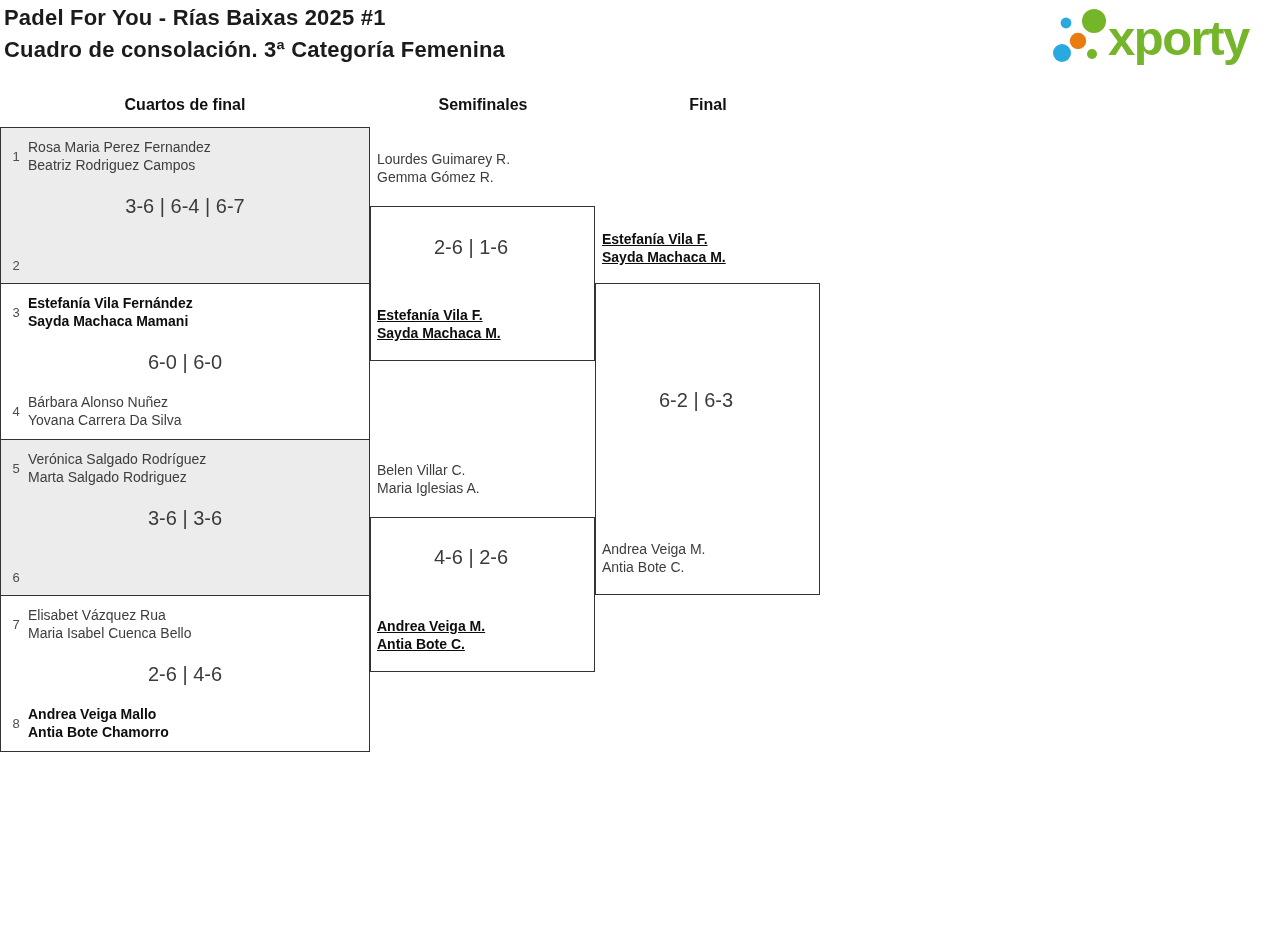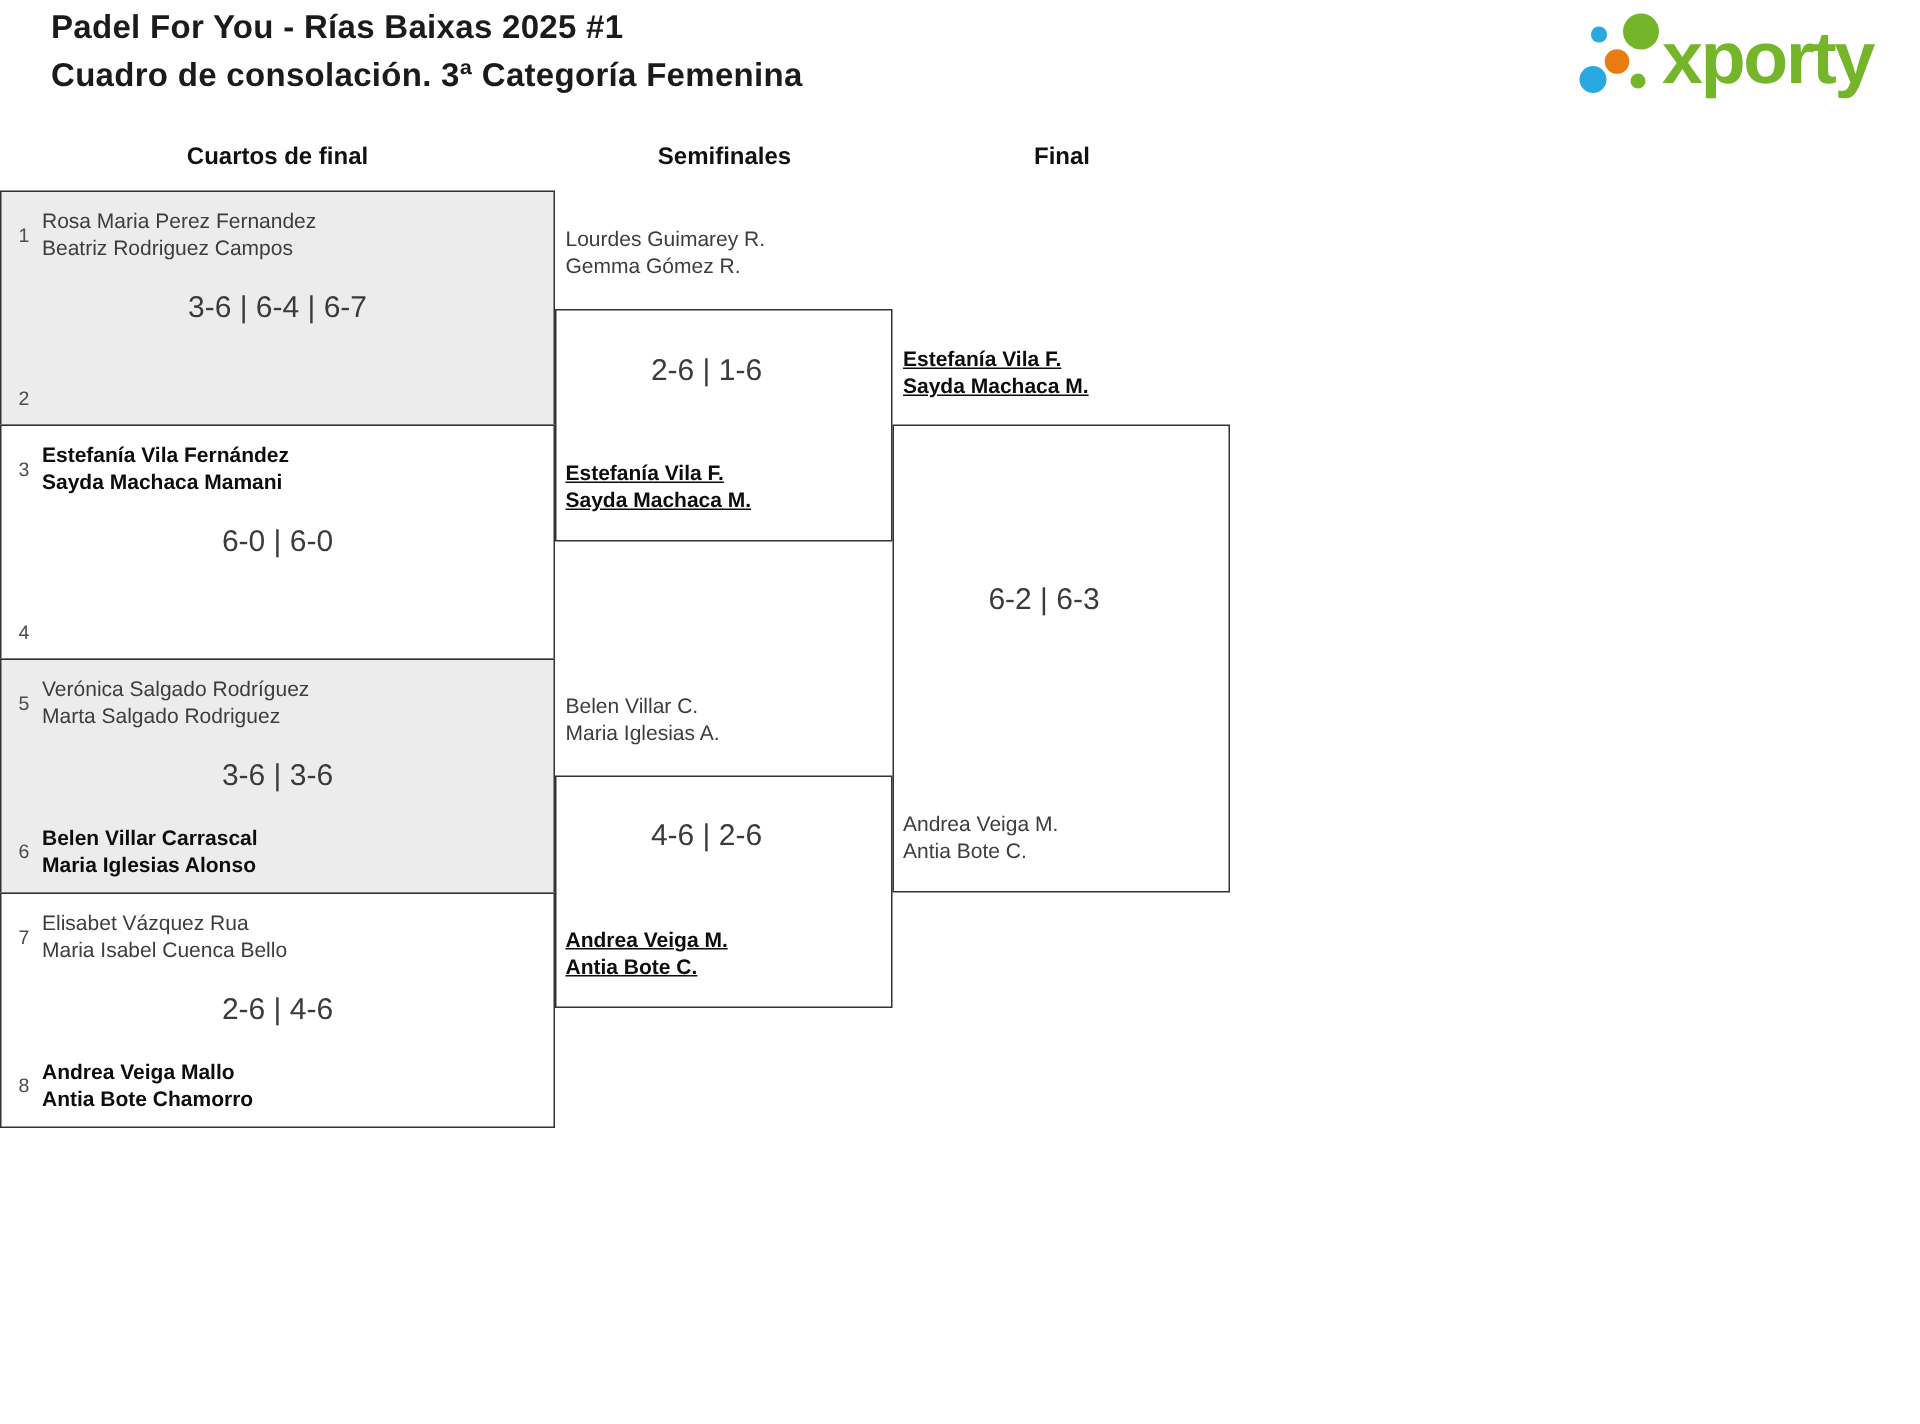--- a/index.html
+++ b/index.html
@@ -14,21 +14,20 @@
   .title {
     position: absolute;
     left: 4px;
     top: 2px;
     font-size: 22px;
     line-height: 32px;
     font-weight: 700;
     color: #1b1b1b;
     letter-spacing: 0.2px;
     white-space: nowrap;
-    margin-left: 30px;
   }
   .col-header {
     position: absolute;
     top: 96px;
     width: 300px;
     text-align: center;
     font-size: 16px;
     font-weight: 700;
     color: #111;
     white-space: nowrap;
@@ -134,38 +133,38 @@
     <div class="slot top winner">
       <span class="seed">3</span>
       <span class="names">
         <div>Estefanía Vila Fernández</div>
         <div>Sayda Machaca Mamani</div>
       </span>
     </div>
     <div class="score qf-score">6-0 | 6-0</div>
     <div class="slot bottom">
       <span class="seed">4</span>
+      <span class="names">
+        <div>Bárbara Alonso Nuñez</div>
+        <div>Yovana Carrera Da Silva</div>
+      </span>
     </div>
   </div>
 
   <div class="box qf-box gray" style="top:439px;">
     <div class="slot top">
       <span class="seed">5</span>
       <span class="names">
         <div>Verónica Salgado Rodríguez</div>
         <div>Marta Salgado Rodriguez</div>
       </span>
     </div>
     <div class="score qf-score">3-6 | 3-6</div>
     <div class="slot bottom winner">
       <span class="seed">6</span>
-      <span class="names">
-        <div>Belen Villar Carrascal</div>
-        <div>Maria Iglesias Alonso</div>
-      </span>
     </div>
   </div>
 
   <div class="box qf-box" style="top:595px;">
     <div class="slot top">
       <span class="seed">7</span>
       <span class="names">
         <div>Elisabet Vázquez Rua</div>
         <div>Maria Isabel Cuenca Bello</div>
       </span>

